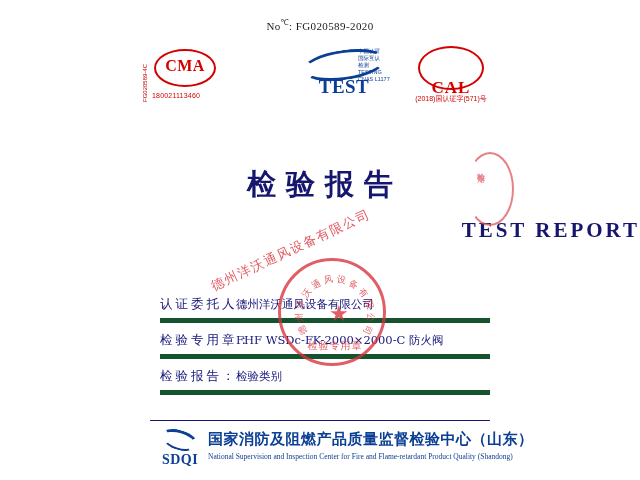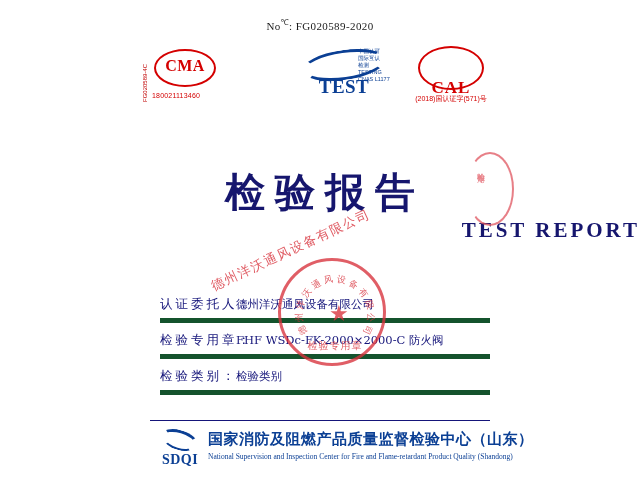--- a/index.html
+++ b/index.html
@@ -217,21 +217,21 @@
     white-space: nowrap;
   }
 
   
   .title-cn {
     position: absolute;
     top: 165px;
     left: 0;
     width: 640px;
     text-align: center;
-    font-size: 40px;
+    font-size: 29px;
     font-weight: bold;
     letter-spacing: 10px;
     color: #16166e;
     font-family: "DejaVu Serif", serif;
     text-indent: 10px;
   }
   .title-en {
     position: absolute;
     top: 218px;
     left: 0;
@@ -481,21 +481,21 @@
 
   <div class="field" id="field-client">
     <span class="field-label">认证委托人：</span>
     <span class="field-value">德州洋沃通风设备有限公司</span>
   </div>
   <div class="field" id="field-model">
     <span class="field-label">检验专用章：</span>
     <span class="field-value">FHF WSDc-FK-2000×2000-C 防火阀</span>
   </div>
   <div class="field" id="field-type">
-    <span class="field-label">检验类别：</span>
+    <span class="field-label">检验报告：</span>
     <span class="field-value">检验类别</span>
   </div>
 
   <div class="stamp-diag">德州洋沃通风设备有限公司</div>
 
   <div class="stamp-round">
     <div class="stamp-arc-text" id="arc-holder">
         <span style="transform: rotate(-115deg) translate(-50%, -42px);">德</span>
         <span style="transform: rotate(-94.0909deg) translate(-50%, -42px);">州</span>
         <span style="transform: rotate(-73.1818deg) translate(-50%, -42px);">洋</span>

